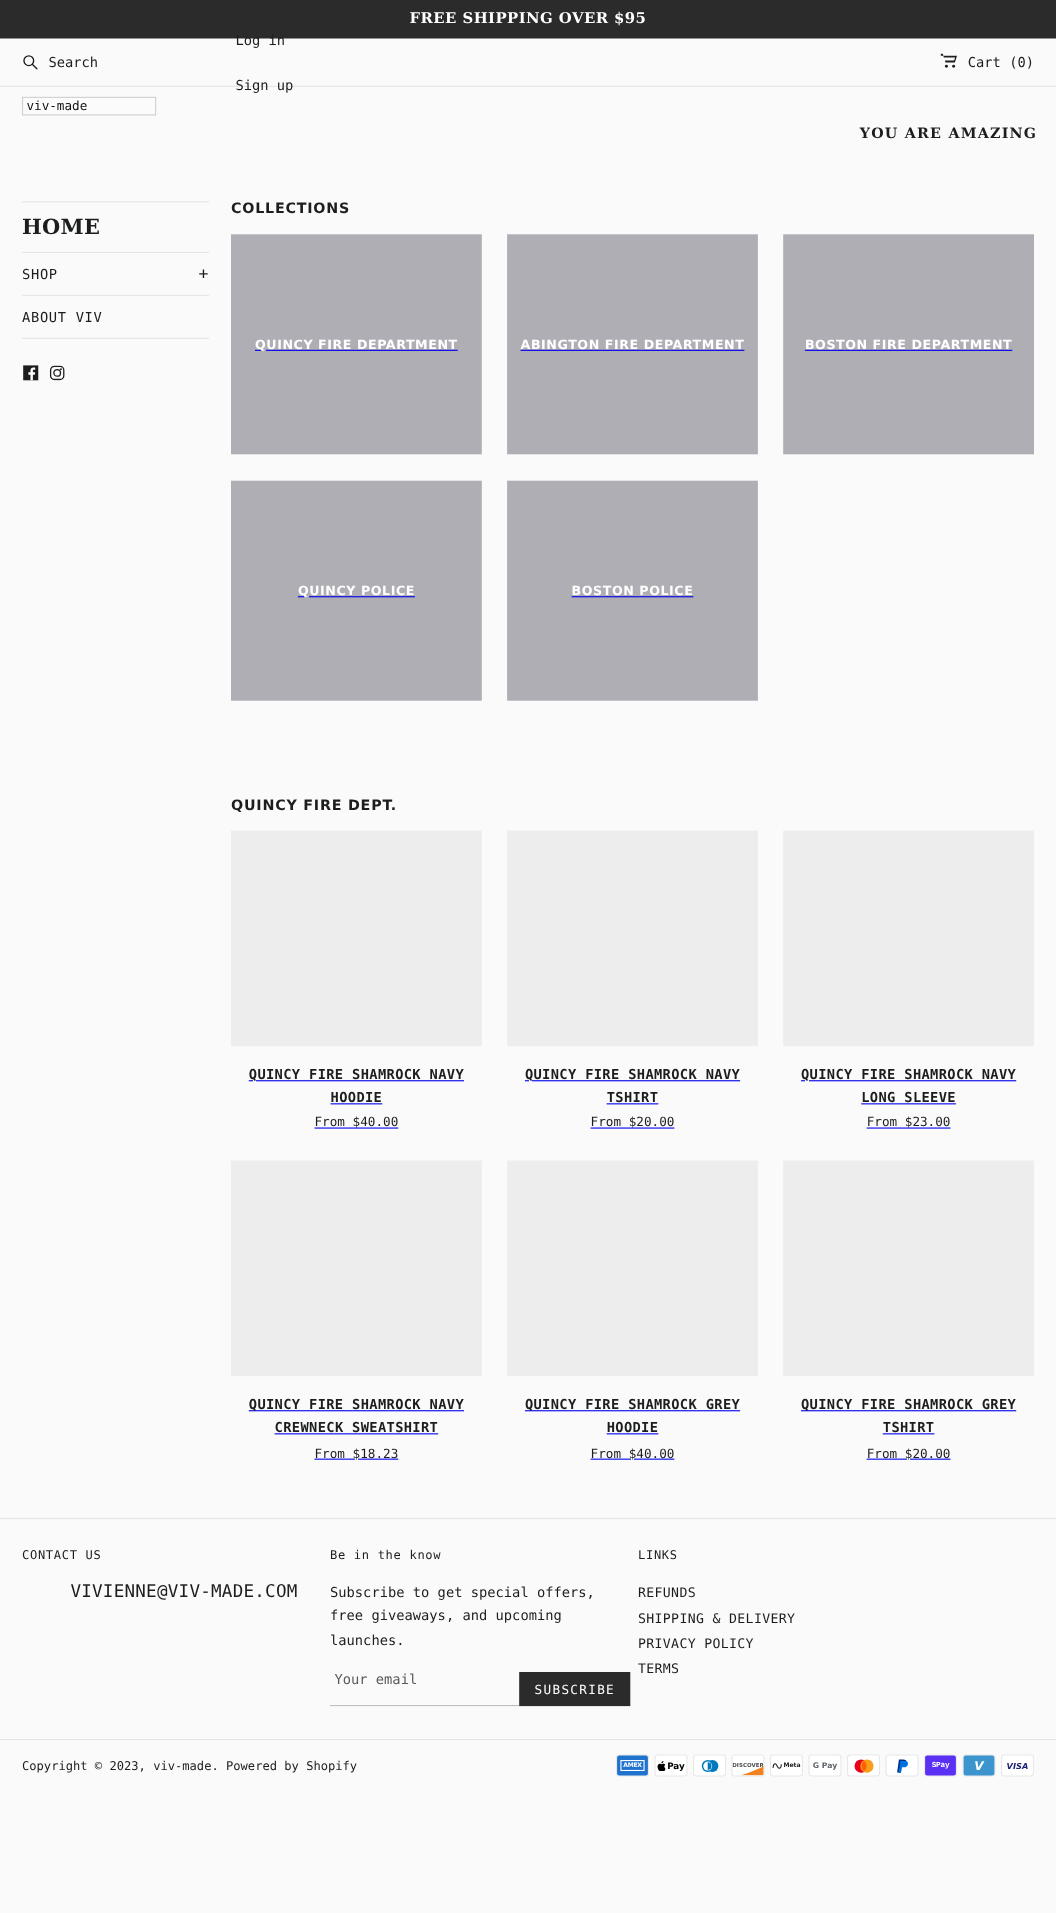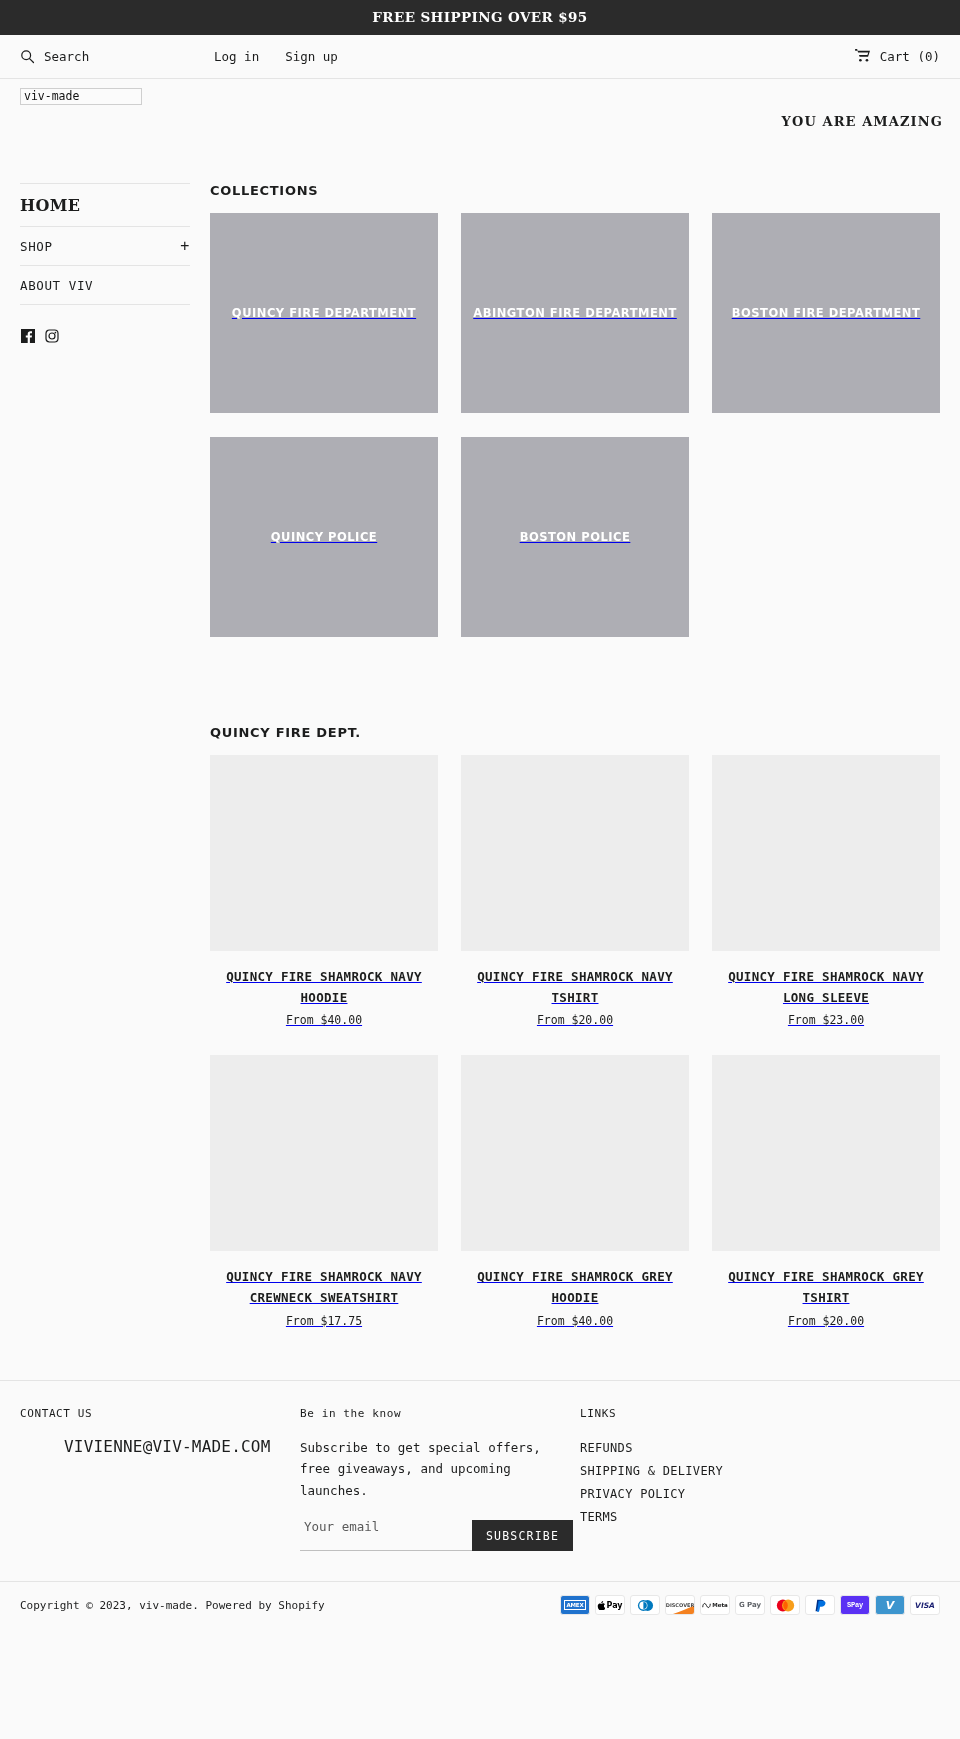--- a/index.html
+++ b/index.html
@@ -30,21 +30,21 @@
     align-items: center;
     height: 44px;
     padding: 0 20px;
     border-bottom: 1px solid #e4e4e4;
     font-size: 12.5px;
     gap: 44px;
   }
   .search-group { display: flex; align-items: center; gap: 9px; width: 150px; }
   .search-icon { display: inline-flex; }
   .search-label { color: #1c1d1d; cursor: pointer; }
-  .top-links { display: flex; gap: 26px; }
+  .top-links { display: flex; gap: 26px; flex-direction: column; }
   .top-links a { color: #1c1d1d; text-decoration: none; }
   .cart-group { margin-left: auto; display: flex; align-items: center; gap: 9px; font-size: 12.5px; }
 
   
   .masthead {
     position: relative;
     height: 96px;
     padding: 0 20px;
   }
   .logo-placeholder {
@@ -91,21 +91,21 @@
     justify-content: space-between;
     padding: 12px 0 11px;
     font-size: 12.5px;
     letter-spacing: .6px;
     cursor: pointer;
   }
   .nav-item:first-child { border-top: 1px solid #e4e4e4; }
   .nav-item.serif {
     font-family: "DejaVu Serif", "Liberation Serif", serif;
     font-weight: bold;
-    font-size: 16px;
+    font-size: 19px;
     letter-spacing: .3px;
   }
   .nav-plus { font-size: 15px; line-height: 1; color: #1c1d1d; }
   .social-row { display: flex; gap: 10px; padding: 24px 0 0 1px; }
   .social-row a { display: inline-flex; }
 
   
   .section-title {
     font-family: "DejaVu Sans", "Liberation Sans", sans-serif;
     font-weight: bold;
@@ -387,21 +387,21 @@
 
         <a class="product-card" href="#">
           <div class="product-image"></div>
           <div class="product-title">QUINCY FIRE SHAMROCK NAVY LONG SLEEVE</div>
           <div class="product-price">From $23.00</div>
         </a>
 
         <a class="product-card" href="#">
           <div class="product-image"></div>
           <div class="product-title">QUINCY FIRE SHAMROCK NAVY CREWNECK SWEATSHIRT</div>
-          <div class="product-price">From $17.75</div>
+          <div class="product-price">From $18.23</div>
         </a>
 
         <a class="product-card" href="#">
           <div class="product-image"></div>
           <div class="product-title">QUINCY FIRE SHAMROCK GREY HOODIE</div>
           <div class="product-price">From $40.00</div>
         </a>
 
         <a class="product-card" href="#">
           <div class="product-image"></div>

